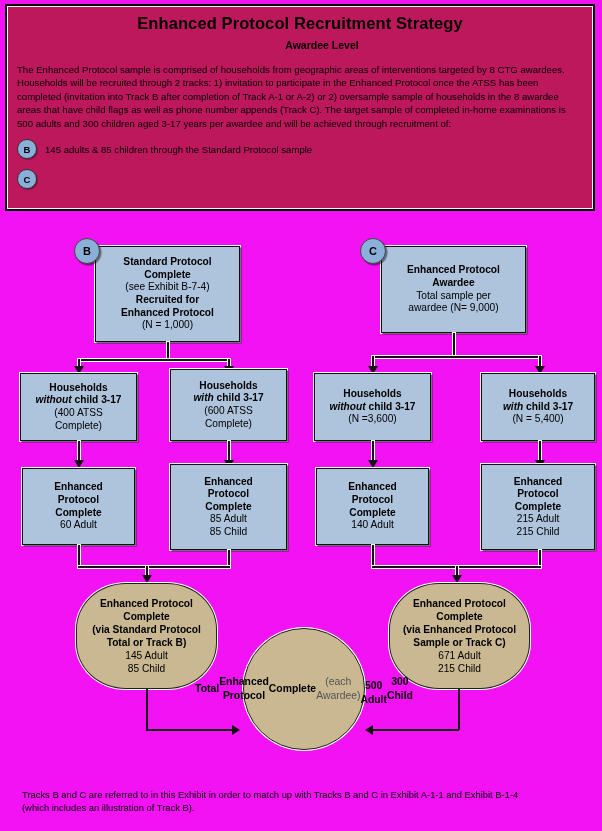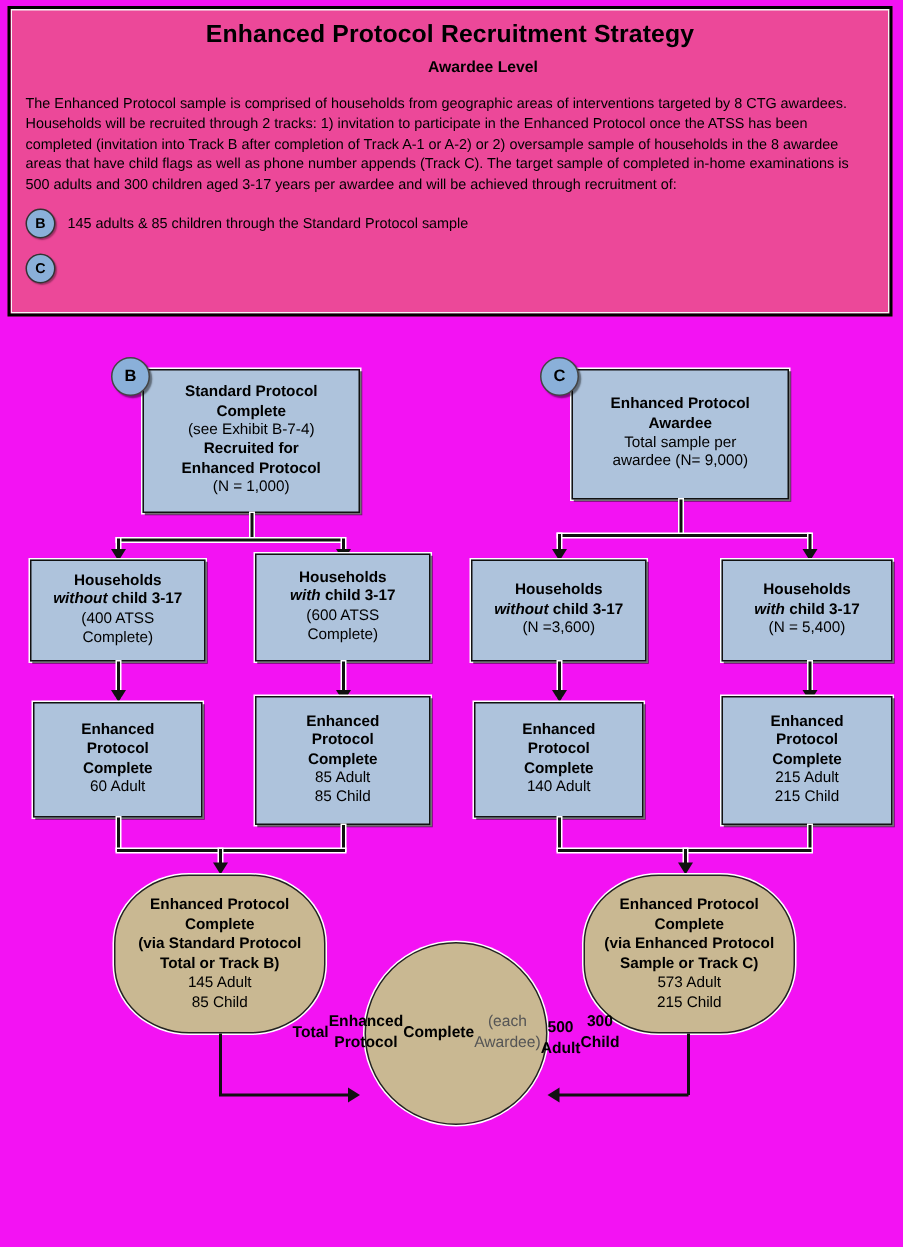--- a/index.html
+++ b/index.html
@@ -10,21 +10,21 @@
     color:#000;
     overflow:hidden;
     position:relative;
   }
   #root{position:relative;width:602px;height:831px;}
 
   
   .header-panel{
     position:absolute;left:5px;top:4px;width:590px;height:207px;
     border:2px solid #000;
-    background:#ec4899;
+    background:#be185d;
     box-shadow:0 0 0 1px #f5f5f5 inset;
     box-sizing:border-box;
   }
   .hdr-title{
     text-align:center;font-size:16.5px;font-weight:bold;
     letter-spacing:0.1px;margin-top:8px;
   }
   .hdr-sub{
     text-align:center;font-size:10.5px;font-weight:bold;margin-top:6px;padding-left:44px;
   }
@@ -268,35 +268,36 @@
     <div class="b">Total or Track B)</div>
     <div class="n">145 Adult</div>
     <div class="n">85 Child</div>
   </div>
 
   <div class="oval" style="left:389px;top:583px;width:141px;height:106px;">
     <div class="b">Enhanced Protocol</div>
     <div class="b">Complete</div>
     <div class="b">(via Enhanced Protocol</div>
     <div class="b">Sample or Track C)</div>
-    <div class="n">573 Adult</div>
+    <div class="n">671 Adult</div>
     <div class="n">215 Child</div>
   </div>
 
   <div class="ln-plain lnv" style="left:146px;top:689px;height:41px;width:1.5px;"></div>
   <div class="ln-plain lnh" style="left:146px;top:729px;width:90px;height:1.5px;"></div>
   <div class="arrow-r" style="left:232px;top:725px;"></div>
 
   <div class="ln-plain lnv" style="left:458px;top:689px;height:41px;width:1.5px;"></div>
   <div class="ln-plain lnh" style="left:372px;top:729px;width:87px;height:1.5px;"></div>
   <div class="arrow-l" style="left:365px;top:725px;"></div>
 
   <div class="circle" style="left:243px;top:628px;width:122px;height:122px;">
     <div class="b">Total</div>
     <div class="b">Enhanced Protocol</div>
     <div class="b">Complete</div>
     <div class="n grey">(each Awardee)</div>
     <div class="b" style="margin-top:8px;">500 Adult</div>
     <div class="b">300 Child</div>
   </div>
 
+  <div class="footer">Tracks B and C are referred to in this Exhibit in order to match up with Tracks B and C in Exhibit A-1-1 and Exhibit B-1-4 (which includes an illustration of Track B).</div>
 
 </div>
 
 </body></html>

